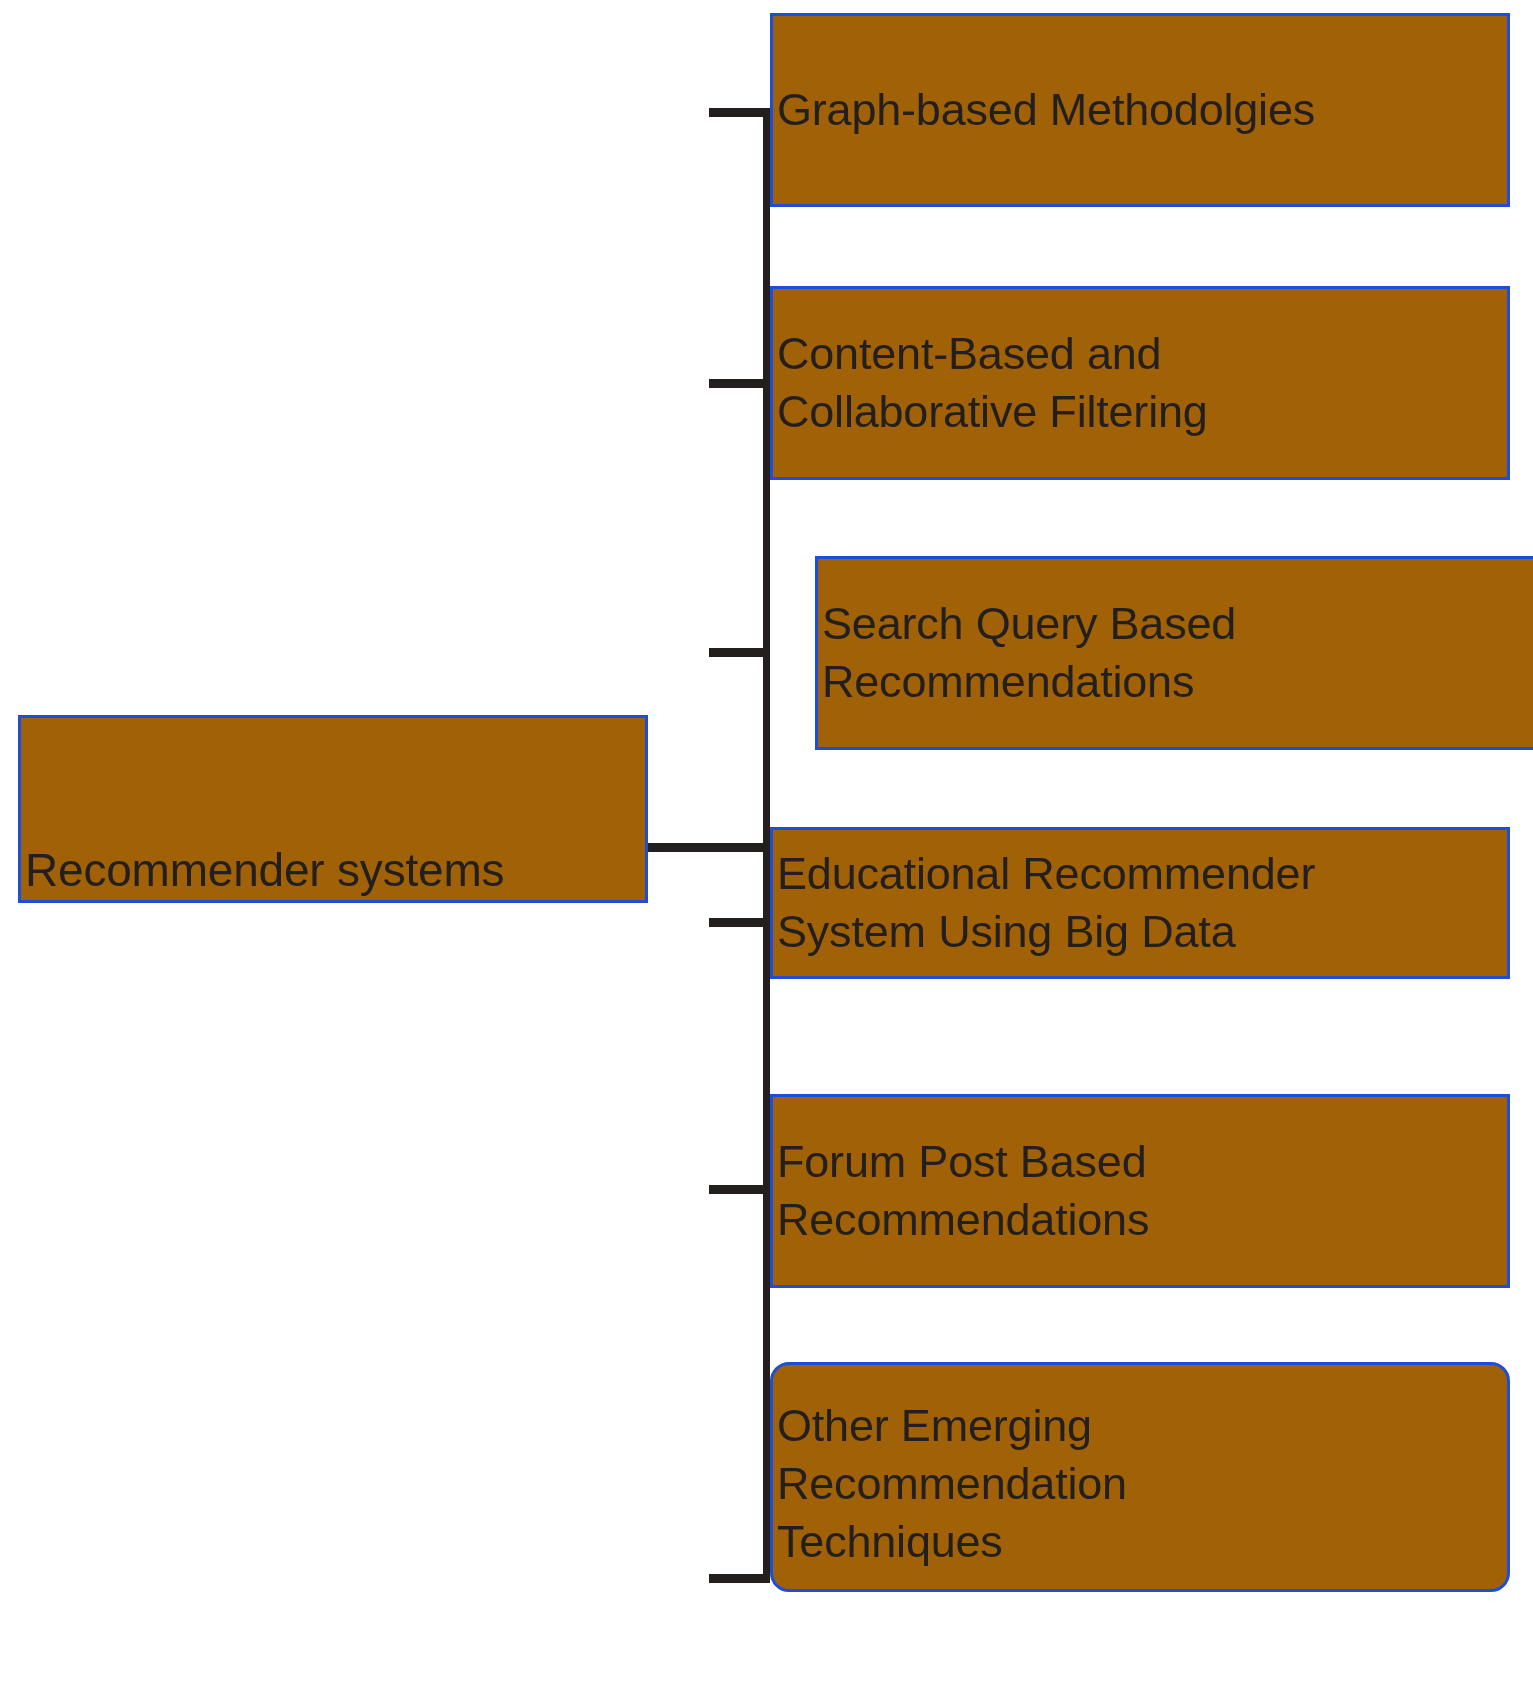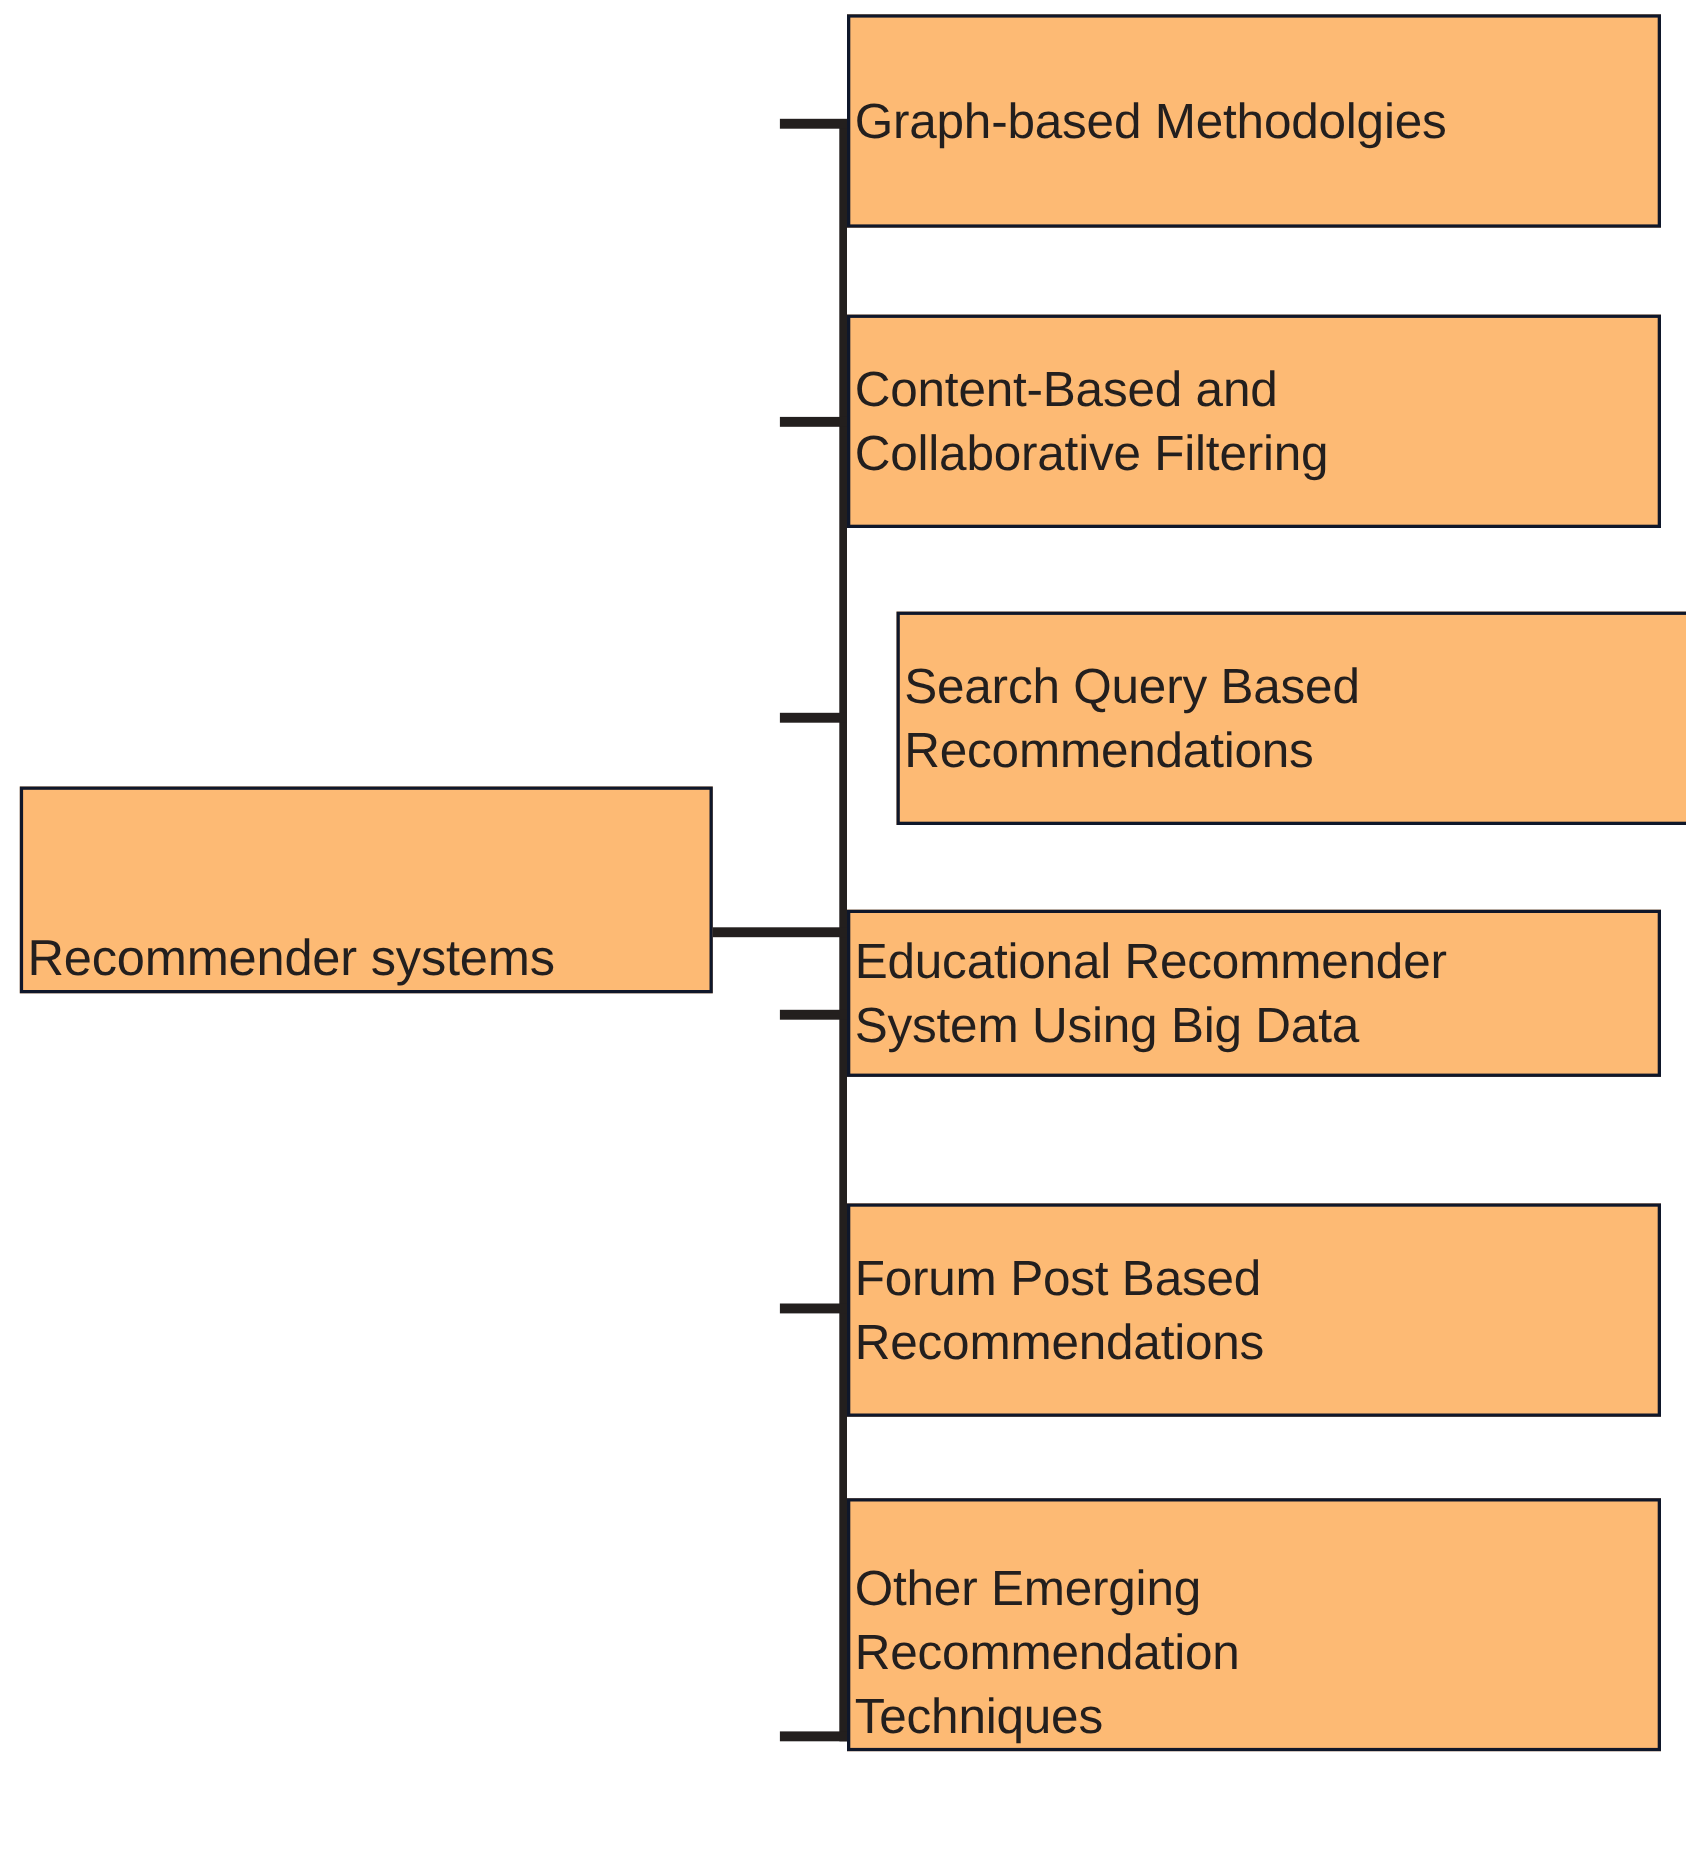--- a/index.html
+++ b/index.html
@@ -15,22 +15,22 @@
     position: relative;
     width: 1533px;
     height: 1700px;
     background: #ffffff;
     overflow: hidden;
   }
   
   .node {
     position: absolute;
     box-sizing: border-box;
-    background: #fdba74;
-    border: 3px solid #0f172a;
+    background: #a16207;
+    border: 3px solid #1d4ed8;
     display: flex;
     align-items: center;
   }
   .node-label {
     font-family: "Liberation Sans", sans-serif;
     color: #231f1e;
     font-size: 45px;
     line-height: 1.29;
     font-weight: 400;
     letter-spacing: -0.2px;
@@ -51,21 +51,21 @@
   
   .child-node { left: 770px; width: 740px; }
   #child-node-0 { top: 13px;   height: 194px; }
   #child-node-1 { top: 286px;  height: 194px; align-items: center; }
   #child-node-2 { top: 556px;  height: 194px; margin-left: 45px; }
   #child-node-3 { top: 827px;  height: 152px; }
   #child-node-4 { top: 1094px; height: 194px; }
   #child-node-5 { top: 1362px; height: 230px; }
 
   
-  #child-node-5 { align-items: flex-end; }
+  #child-node-5 { align-items: center; border-radius: 19px; }
   #child-node-5 .node-label { padding-top: 14px; }
 
   
   .trunk {
     position: absolute;
     left: 763px;
     top: 115px;
     width: 7px;
     height: 1468px;
     background: #231f1e;

